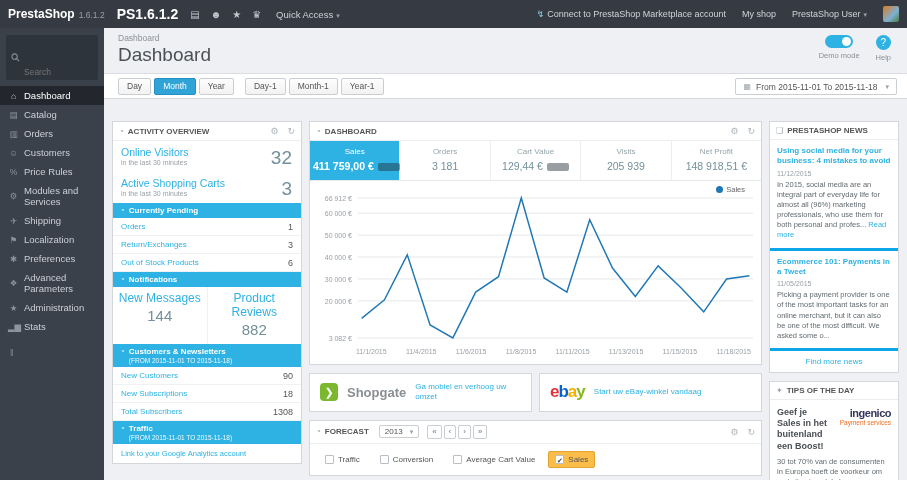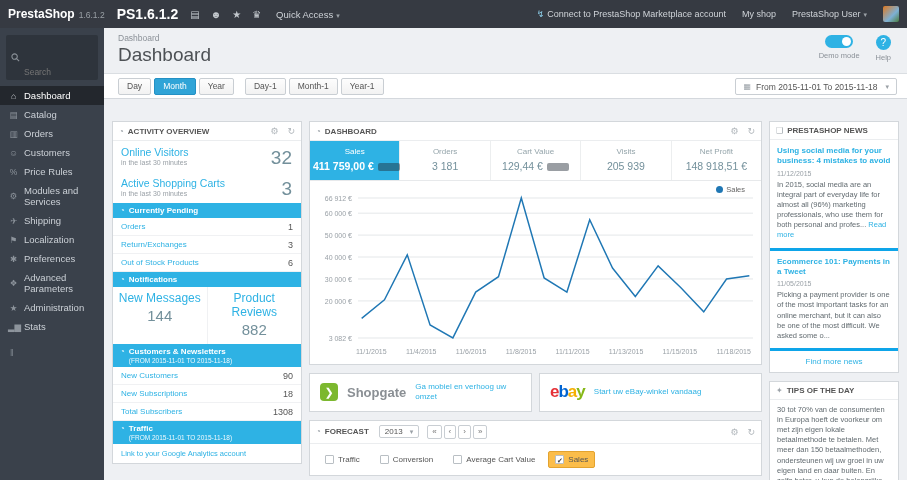--- a/index.html
+++ b/index.html
@@ -484,18 +484,25 @@
           </div>
         </div>
         <div class="morenews">Find more news</div>
       </div>
 
       <div class="panel">
         <div class="phead">
           <span class="pico">✦</span>
           <span>TIPS OF THE DAY</span>
         </div>
+        <div class="tips-top">
+          <div class="thead">Geef je Sales in het buitenland een Boost!</div>
+          <div class="brand">
+            <div class="bname">ingenico</div>
+            <div class="bsub">Payment services</div>
+          </div>
+        </div>
         <div class="tbody">30 tot 70% van de consumenten in Europa hoeft de voorkeur om met zijn eigen lokale betaalmethode te betalen. Met meer dan 150 betaalmethoden, ondersteunen wij uw groei in uw eigen land en daar buiten. En zelfs beter, u kun de belangrijke betaalmethoden activeren met een...</div>
       </div>
     </div>
 
   </div>
 </div>
 
 </body></html>

